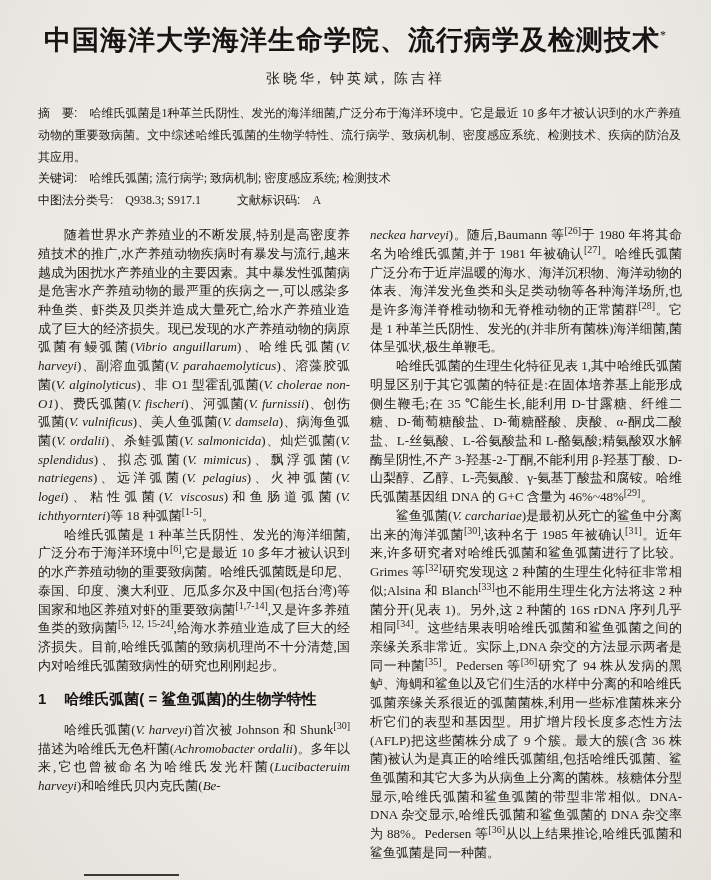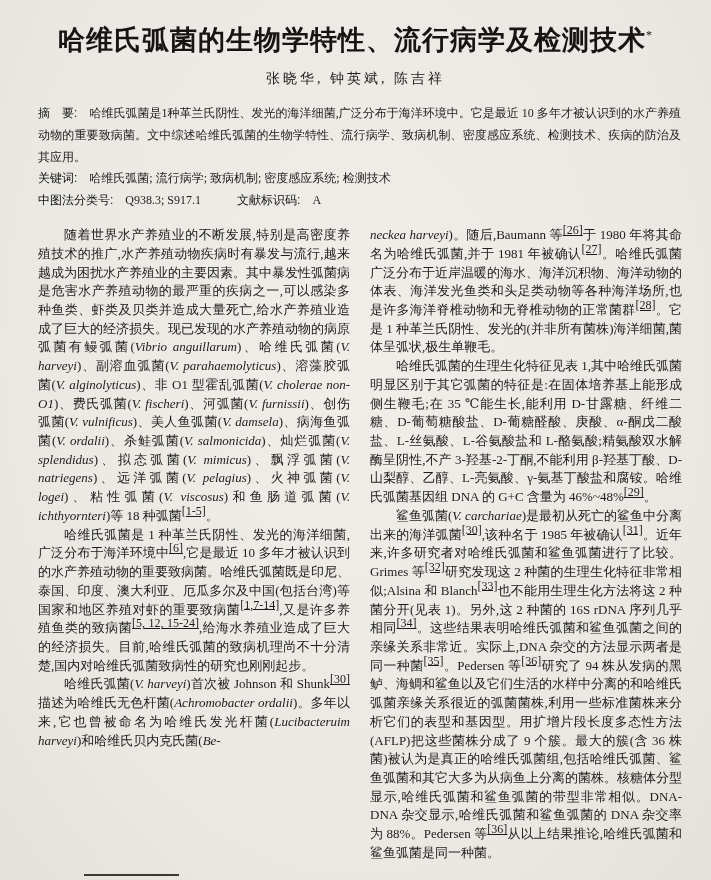--- a/index.html
+++ b/index.html
@@ -60,59 +60,60 @@
   .col {
     flex:1 1 0;
     font-size:13px;
     line-height:1.44;
     text-align:justify;
     color:#1d1c1a;
   }
   .col p { margin:0; }
   .col p.indent { text-indent:2em; }
   .col i { font-family:"Liberation Serif","DejaVu Serif",serif; font-style:italic; }
-  .col sup { font-size:12px; line-height:0;text-decoration:underline; }
+  .col sup { font-size:10px; line-height:0; }
   .section-heading {
     font-family:"Liberation Sans","DejaVu Sans",sans-serif;
     font-size:15px;
     font-weight:700;
     margin:13px 0 11px 0;
     color:#151412;
   }
   .section-heading .sec-num { margin-right:18px; }
   .footnote-rule {
     position:absolute;
     left:84px; top:874px;
     width:95px;
     border-top:2px solid #3a3936;
   }
 </style>
 </head>
 <body>
 
 <div class="page">
 
-  <h1 class="title"><span>哈维氏弧菌的生物学特性、流行病学及检测技术</span><sup>*</sup></h1>
+  <h1 class="title"><span>中国海洋大学海洋生命学院、流行病学及检测技术</span><sup>*</sup></h1>
 
   <div class="authors">张晓华, 钟英斌, 陈吉祥</div>
 
 
   <div class="meta">
     <p><span class="label">摘　要:</span>　<span>哈维氏弧菌是1种革兰氏阴性、发光的海洋细菌,广泛分布于海洋环境中。它是最近 10 多年才被认识到的水产养殖动物的重要致病菌。文中综述哈维氏弧菌的生物学特性、流行病学、致病机制、密度感应系统、检测技术、疾病的防治及其应用。</span></p>
     <p><span class="label">关键词:</span>　<span>哈维氏弧菌; 流行病学; 致病机制; 密度感应系统; 检测技术</span></p>
     <div class="meta-row">
       <span class="seg"><span class="label">中图法分类号:</span>　<span>Q938.3; S917.1</span></span>
       <span class="seg"><span class="label">文献标识码:</span>　<span>A</span></span>
     </div>
   </div>
 
   <div class="columns">
     <div class="col">
         <p class="para indent">随着世界水产养殖业的不断发展,特别是高密度养殖技术的推广,水产养殖动物疾病时有暴发与流行,越来越成为困扰水产养殖业的主要因素。其中暴发性弧菌病是危害水产养殖动物的最严重的疾病之一,可以感染多种鱼类、虾类及贝类并造成大量死亡,给水产养殖业造成了巨大的经济损失。现已发现的水产养殖动物的病原弧菌有鳗弧菌(<i>Vibrio anguillarum</i>)、哈维氏弧菌(<i>V. harveyi</i>)、副溶血弧菌(<i>V. parahaemolyticus</i>)、溶藻胶弧菌(<i>V. alginolyticus</i>)、非 O1 型霍乱弧菌(<i>V. cholerae non-O1</i>)、费氏弧菌(<i>V. fischeri</i>)、河弧菌(<i>V. furnissii</i>)、创伤弧菌(<i>V. vulnificus</i>)、美人鱼弧菌(<i>V. damsela</i>)、病海鱼弧菌(<i>V. ordalii</i>)、杀鲑弧菌(<i>V. salmonicida</i>)、灿烂弧菌(<i>V. splendidus</i>)、拟态弧菌(<i>V. mimicus</i>)、飘浮弧菌(<i>V. natriegens</i>)、远洋弧菌(<i>V. pelagius</i>)、火神弧菌(<i>V. logei</i>)、粘性弧菌(<i>V. viscosus</i>)和鱼肠道弧菌(<i>V. ichthyornteri</i>)等 18 种弧菌<sup>[1-5]</sup>。</p>
         <p class="para indent">哈维氏弧菌是 1 种革兰氏阴性、发光的海洋细菌,广泛分布于海洋环境中<sup>[6]</sup>,它是最近 10 多年才被认识到的水产养殖动物的重要致病菌。哈维氏弧菌既是印尼、泰国、印度、澳大利亚、厄瓜多尔及中国(包括台湾)等国家和地区养殖对虾的重要致病菌<sup>[1,7-14]</sup>,又是许多养殖鱼类的致病菌<sup>[5, 12, 15-24]</sup>,给海水养殖业造成了巨大的经济损失。目前,哈维氏弧菌的致病机理尚不十分清楚,国内对哈维氏弧菌致病性的研究也刚刚起步。</p>
+        <h2 class="section-heading"><span class="sec-num">1</span>哈维氏弧菌( = 鲨鱼弧菌)的生物学特性</h2>
         <p class="para indent">哈维氏弧菌(<i>V. harveyi</i>)首次被 Johnson 和 Shunk<sup>[30]</sup>描述为哈维氏无色杆菌(<i>Achromobacter ordalii</i>)。多年以来,它也曾被命名为哈维氏发光杆菌(<i>Lucibacteruim harveyi</i>)和哈维氏贝内克氏菌(<i>Be-</i></p>
       </div>
     <div class="col">
         <p class="para"><i>neckea harveyi</i>)。随后,Baumann 等<sup>[26]</sup>于 1980 年将其命名为哈维氏弧菌,并于 1981 年被确认<sup>[27]</sup>。哈维氏弧菌广泛分布于近岸温暖的海水、海洋沉积物、海洋动物的体表、海洋发光鱼类和头足类动物等各种海洋场所,也是许多海洋脊椎动物和无脊椎动物的正常菌群<sup>[28]</sup>。它是 1 种革兰氏阴性、发光的(并非所有菌株)海洋细菌,菌体呈弧状,极生单鞭毛。</p>
         <p class="para indent">哈维氏弧菌的生理生化特征见表 1,其中哈维氏弧菌明显区别于其它弧菌的特征是:在固体培养基上能形成侧生鞭毛;在 35 ℃能生长,能利用 D-甘露糖、纤维二糖、D-葡萄糖酸盐、D-葡糖醛酸、庚酸、α-酮戊二酸盐、L-丝氨酸、L-谷氨酸盐和 L-酪氨酸;精氨酸双水解酶呈阴性,不产 3-羟基-2-丁酮,不能利用 β-羟基丁酸、D-山梨醇、乙醇、L-亮氨酸、γ-氨基丁酸盐和腐铵。哈维氏弧菌基因组 DNA 的 G+C 含量为 46%~48%<sup>[29]</sup>。</p>
         <p class="para indent">鲨鱼弧菌(<i>V. carchariae</i>)是最初从死亡的鲨鱼中分离出来的海洋弧菌<sup>[30]</sup>,该种名于 1985 年被确认<sup>[31]</sup>。近年来,许多研究者对哈维氏弧菌和鲨鱼弧菌进行了比较。Grimes 等<sup>[32]</sup>研究发现这 2 种菌的生理生化特征非常相似;Alsina 和 Blanch<sup>[33]</sup>也不能用生理生化方法将这 2 种菌分开(见表 1)。另外,这 2 种菌的 16S rDNA 序列几乎相同<sup>[34]</sup>。这些结果表明哈维氏弧菌和鲨鱼弧菌之间的亲缘关系非常近。实际上,DNA 杂交的方法显示两者是同一种菌<sup>[35]</sup>。Pedersen 等<sup>[36]</sup>研究了 94 株从发病的黑鲈、海鲷和鲨鱼以及它们生活的水样中分离的和哈维氏弧菌亲缘关系很近的弧菌菌株,利用一些标准菌株来分析它们的表型和基因型。用扩增片段长度多态性方法(AFLP)把这些菌株分成了 9 个簇。最大的簇(含 36 株菌)被认为是真正的哈维氏弧菌组,包括哈维氏弧菌、鲨鱼弧菌和其它大多为从病鱼上分离的菌株。核糖体分型显示,哈维氏弧菌和鲨鱼弧菌的带型非常相似。DNA-DNA 杂交显示,哈维氏弧菌和鲨鱼弧菌的 DNA 杂交率为 88%。Pedersen 等<sup>[36]</sup>从以上结果推论,哈维氏弧菌和鲨鱼弧菌是同一种菌。</p>
       </div>
   </div>
 
   <div class="footnote-rule"></div>

